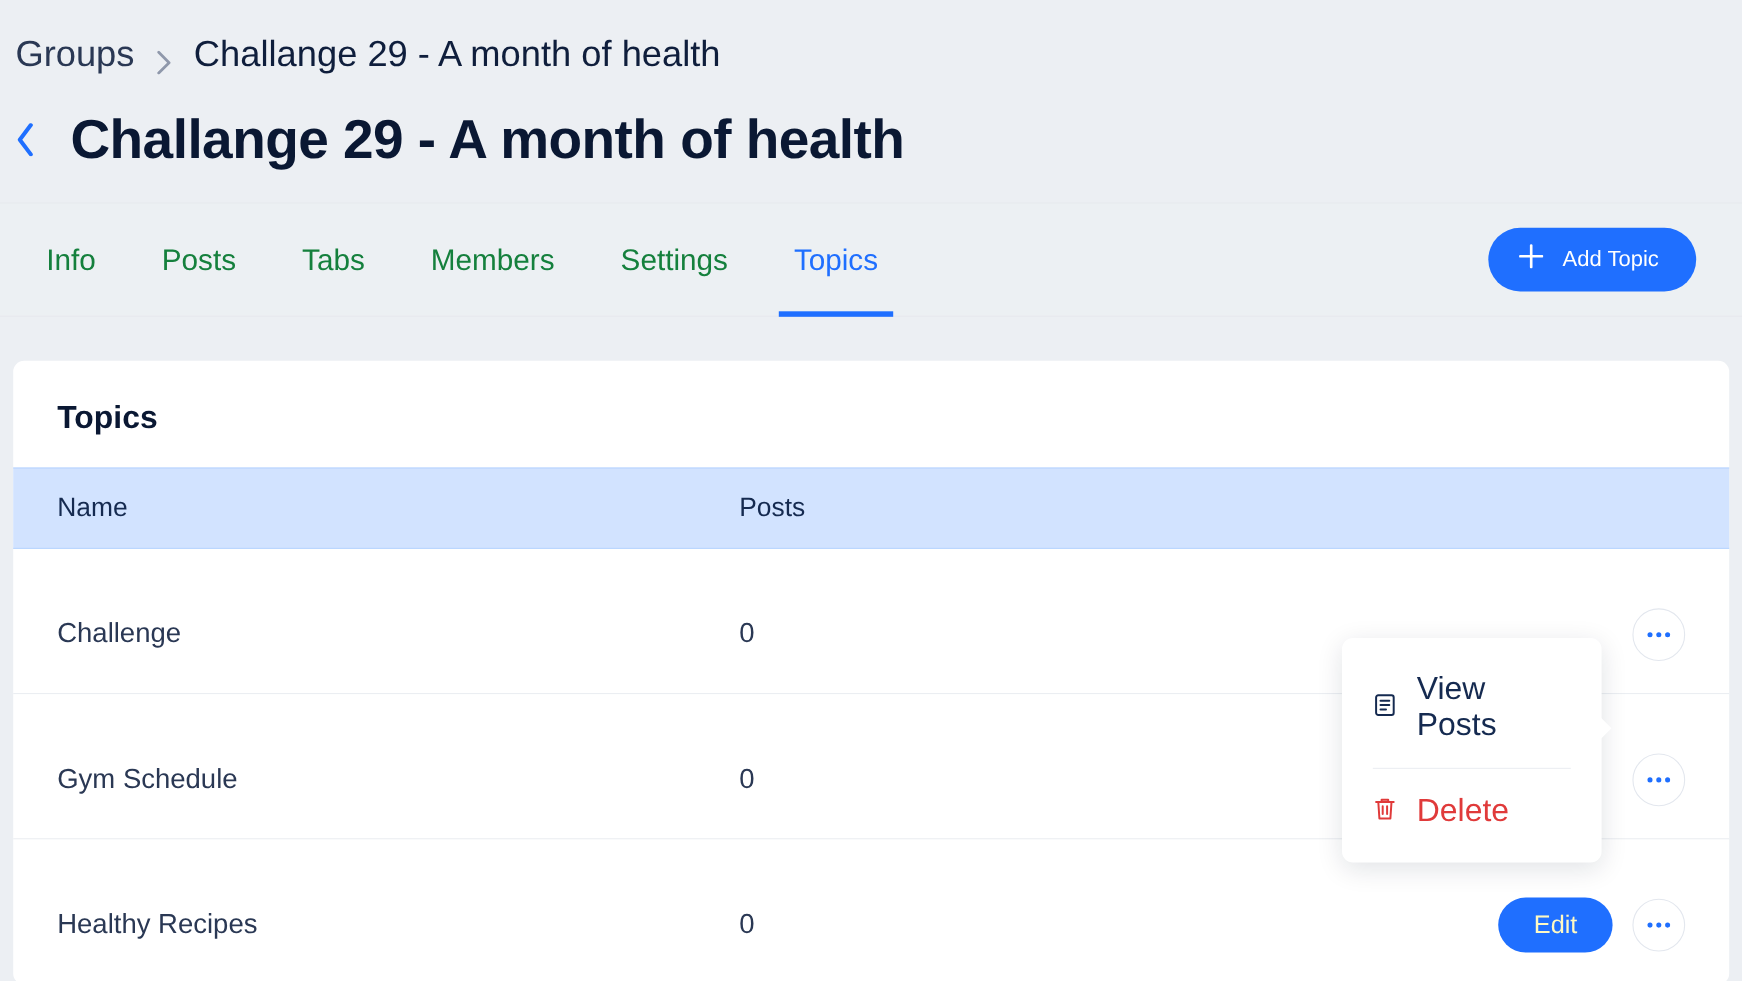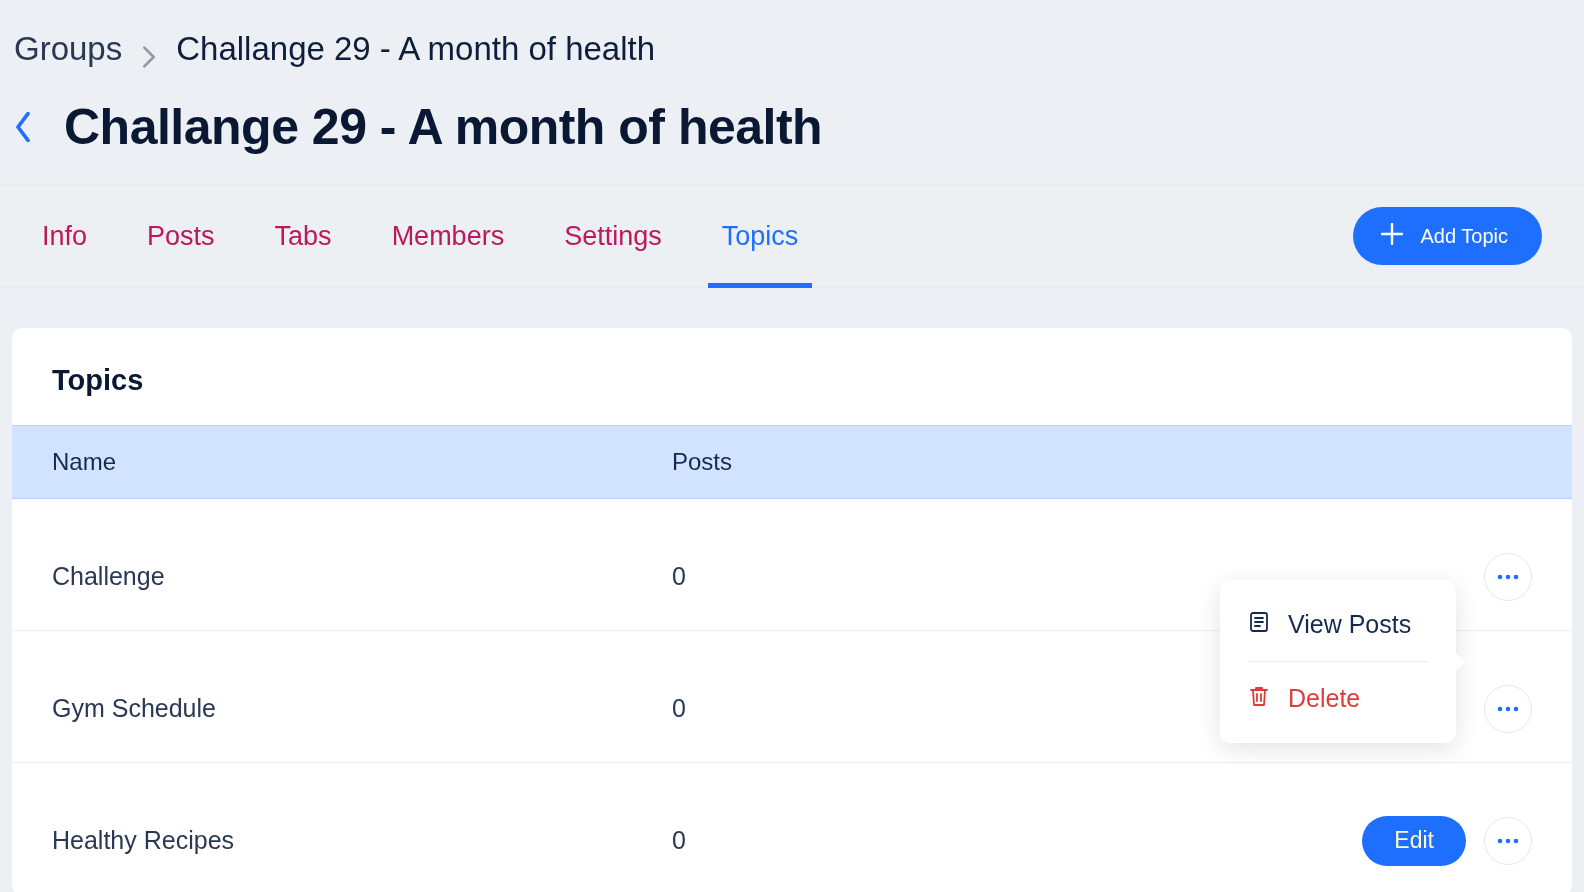--- a/index.html
+++ b/index.html
@@ -54,21 +54,21 @@
   background: #ecf0f3;
 }
 .tabs {
   display: flex;
   gap: 60px;
   height: 100%;
   align-items: center;
 }
 .tab {
   font-size: 27px;
-  color: #be185d;
+  color: #15803d;
   cursor: pointer;
   height: 100%;
   display: flex;
   align-items: center;
   position: relative;
 }
 .tab.active {
   color: #1f6fff;
 }
 .tab.active::after {
@@ -187,21 +187,21 @@
   width: 0; height: 0;
   border-top: 10px solid transparent;
   border-bottom: 10px solid transparent;
   border-left: 10px solid #fff;
 }
 .popover-item {
   display: flex;
   align-items: center;
   gap: 18px;
   padding: 10px 28px;
-  font-size: 25px;
+  font-size: 29px;
   color: #152a50;
   cursor: pointer;
 }
 .popover-item.danger { color: #e03a3a; }
 .popover-item svg { width: 22px; height: 22px; flex-shrink:0; }
 .popover-sep {
   height: 1px;
   background: #ebeef2;
   margin: 12px 28px;
 }

